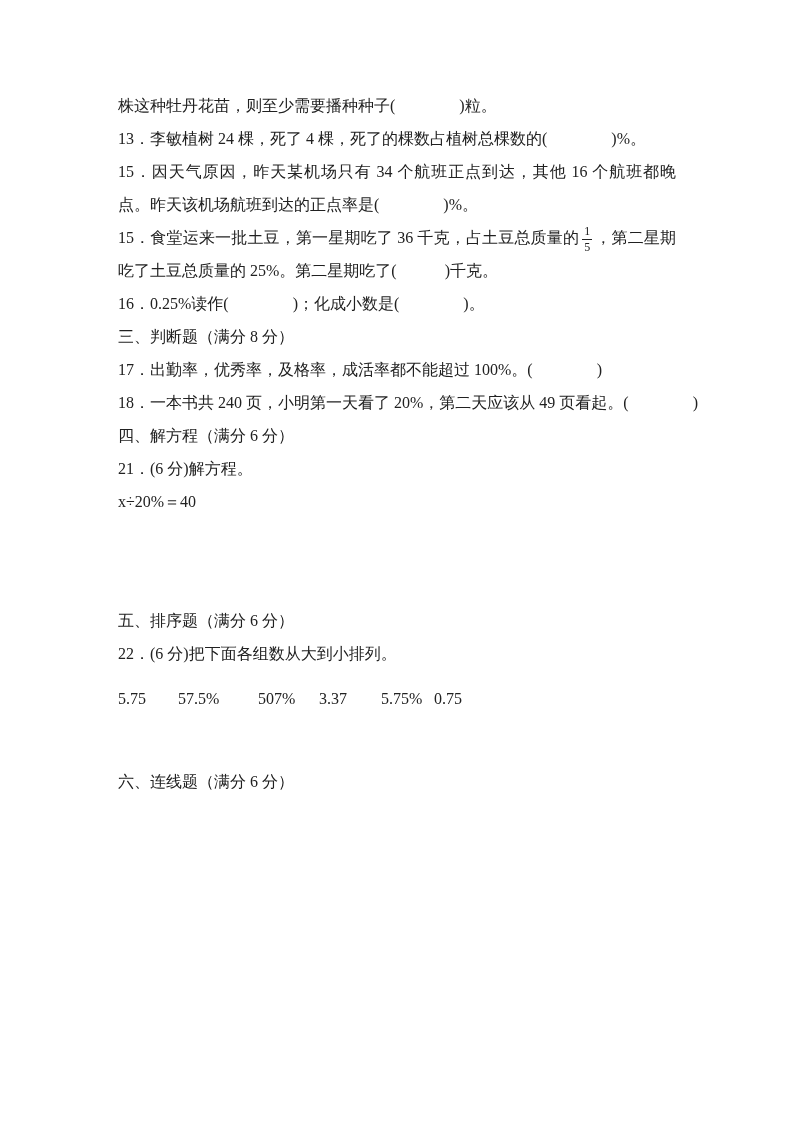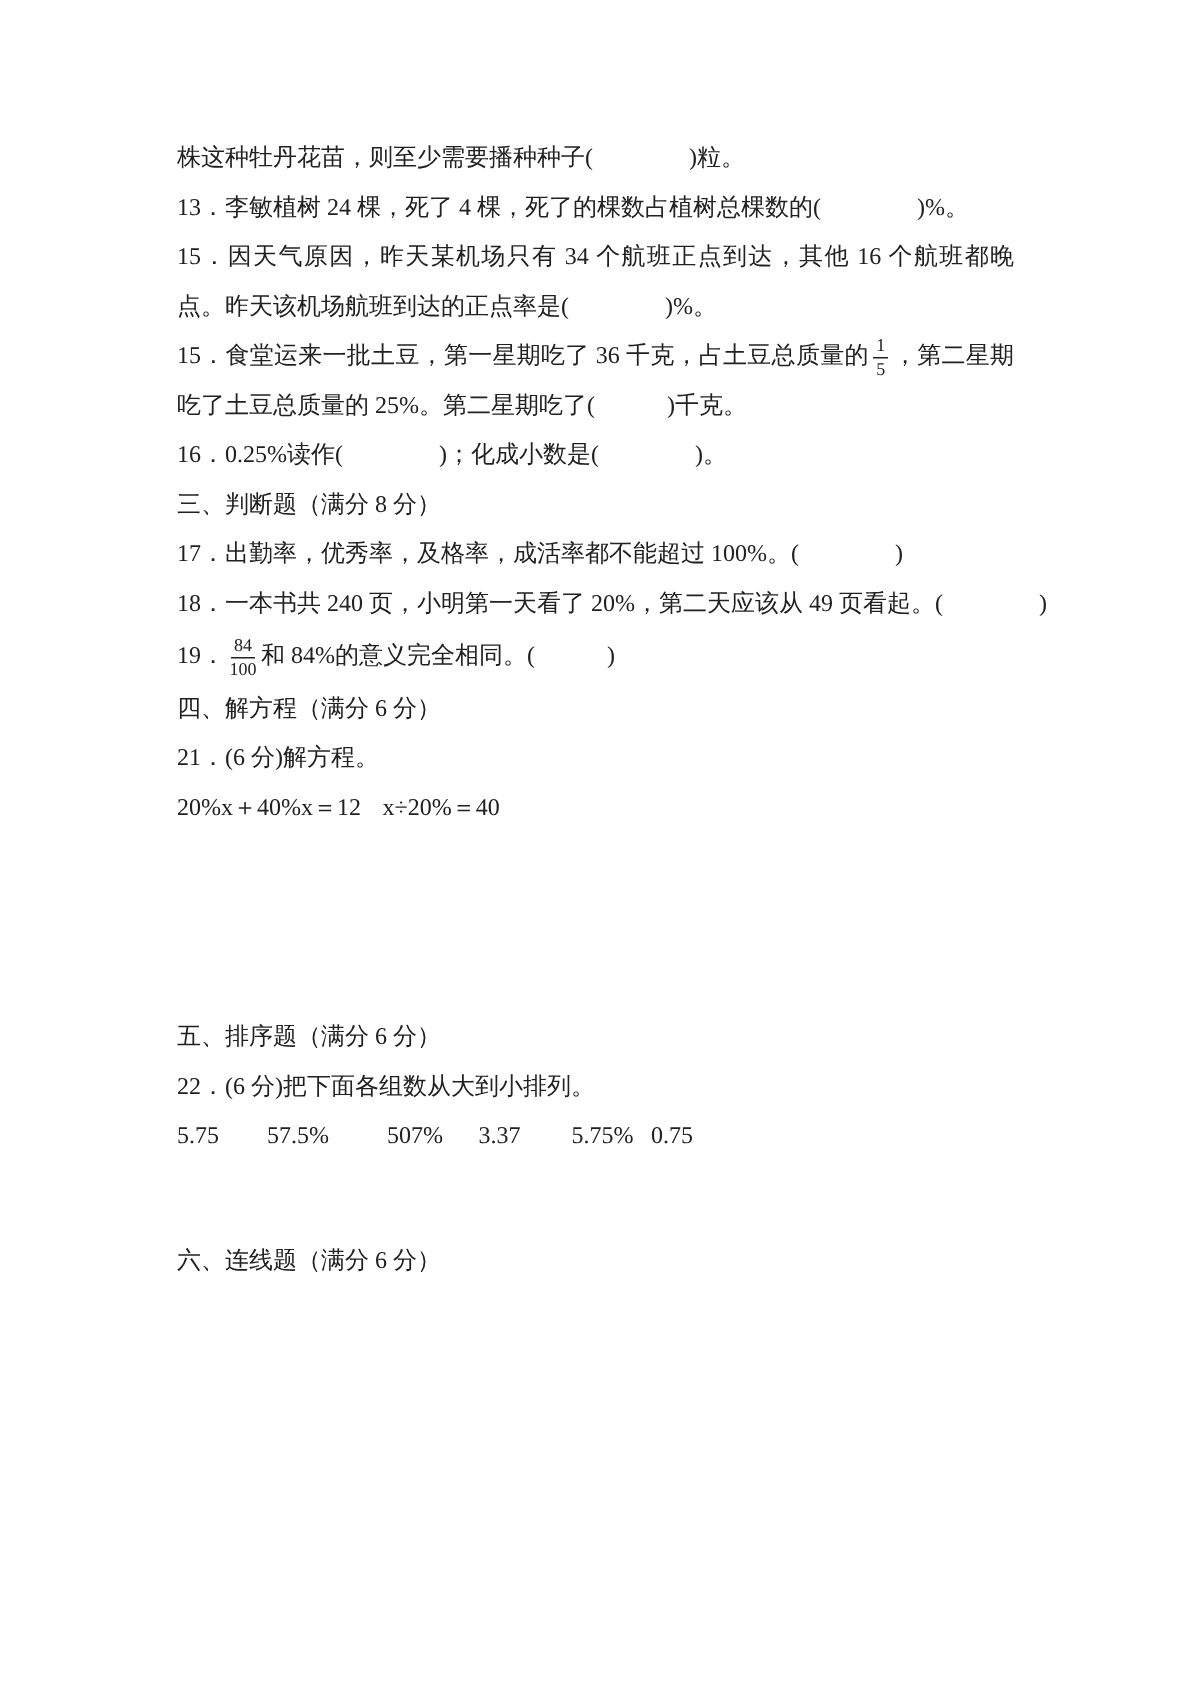--- a/index.html
+++ b/index.html
@@ -17,21 +17,21 @@
   }
   .ln {
     margin: 0;
     line-height: 33px;
     min-height: 33px;
     text-align: justify;
   }
   .nw { white-space: nowrap; text-align: left; }
   .hd { font-weight: normal; }
   .tall { line-height: 37px; min-height: 37px; }
-  .gap-before-5 { margin-top: 120px; }
+  .gap-before-5 { margin-top: 86px; }
   .gap-before-6 { margin-top: 50px; }
   .frac {
     display: inline-flex;
     flex-direction: column;
     align-items: center;
     vertical-align: middle;
     line-height: 13px;
     font-size: 12px;
     margin: 0 3px;
   }
@@ -41,20 +41,21 @@
     display: grid;
     grid-template-columns: 137px 186px 1fr;
     line-height: 33px;
     min-height: 33px;
   }
   .num-row {
     display: grid;
     grid-template-columns: 60px 80px 61px 62px 53px 1fr;
     line-height: 33px;
     min-height: 33px;
+    margin-top: 12px;
   }
   .cell { text-align: left; }
 </style>
 </head>
 <body>
 
 <div class="sheet">
 
   <p class="ln nw">株这种牡丹花苗，则至少需要播种种子(　　　　)粒。</p>
 
@@ -68,32 +69,27 @@
       </span><span>，第二星期吃了土豆总质量的 25%。第二星期吃了(　　　)千克。</span></p>
 
   <p class="ln nw">16．0.25%读作(　　　　)；化成小数是(　　　　)。</p>
 
   <p class="ln nw hd">三、判断题（满分 8 分）</p>
 
   <p class="ln nw">17．出勤率，优秀率，及格率，成活率都不能超过 100%。(　　　　)</p>
 
   <p class="ln nw">18．一本书共 240 页，小明第一天看了 20%，第二天应该从 49 页看起。(　　　　)</p>
 
-  <p class="ln nw tall"><span>19．</span><span class="frac">
-        <span class="fn">84</span>
-        <span class="fd">100</span>
-      </span><span>和 84%的意义完全相同。(　　　)</span></p>
 
 
   <p class="ln nw hd">四、解方程（满分 6 分）</p>
 
   <p class="ln nw">21．(6 分)解方程。</p>
 
   <div class="eq-row">
-    <span class="cell">20%x＋40%x＝12</span>
     <span class="cell">x÷20%＝40</span>
   </div>
 
   <p class="ln nw hd gap-before-5">五、排序题（满分 6 分）</p>
 
   <p class="ln nw">22．(6 分)把下面各组数从大到小排列。</p>
 
   <div class="num-row">
     <span class="cell">5.75</span>
     <span class="cell">57.5%</span>

